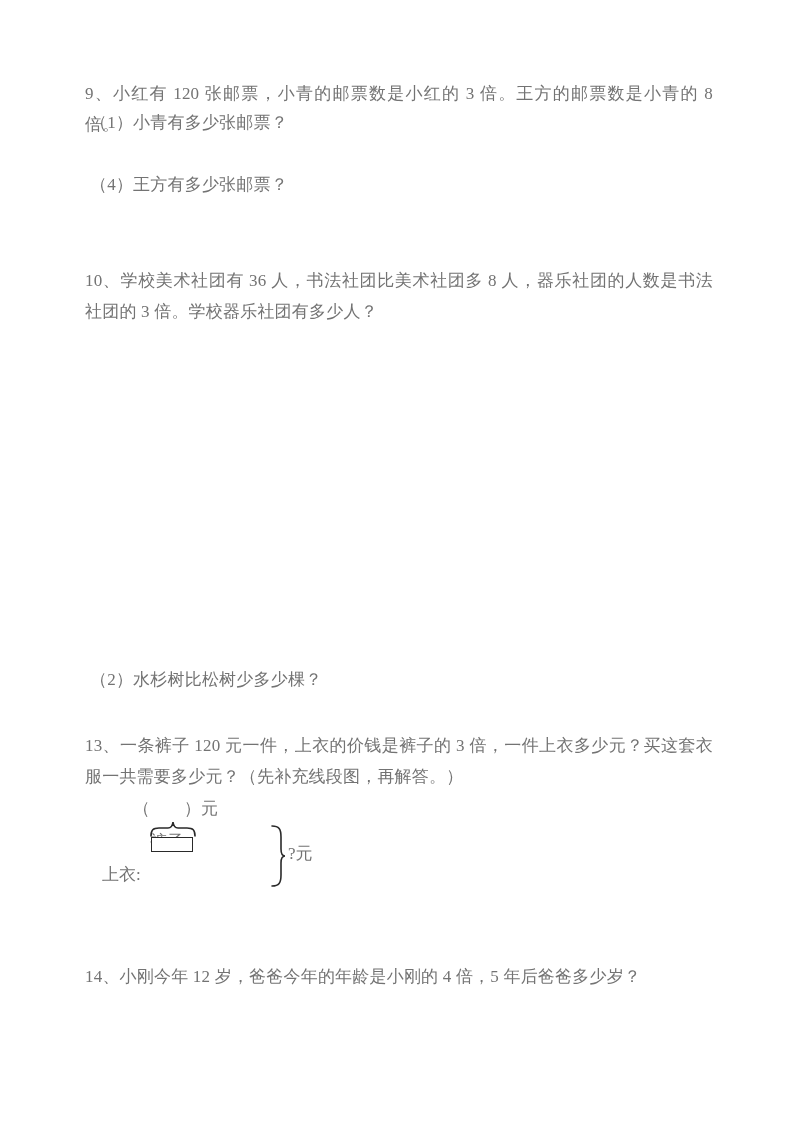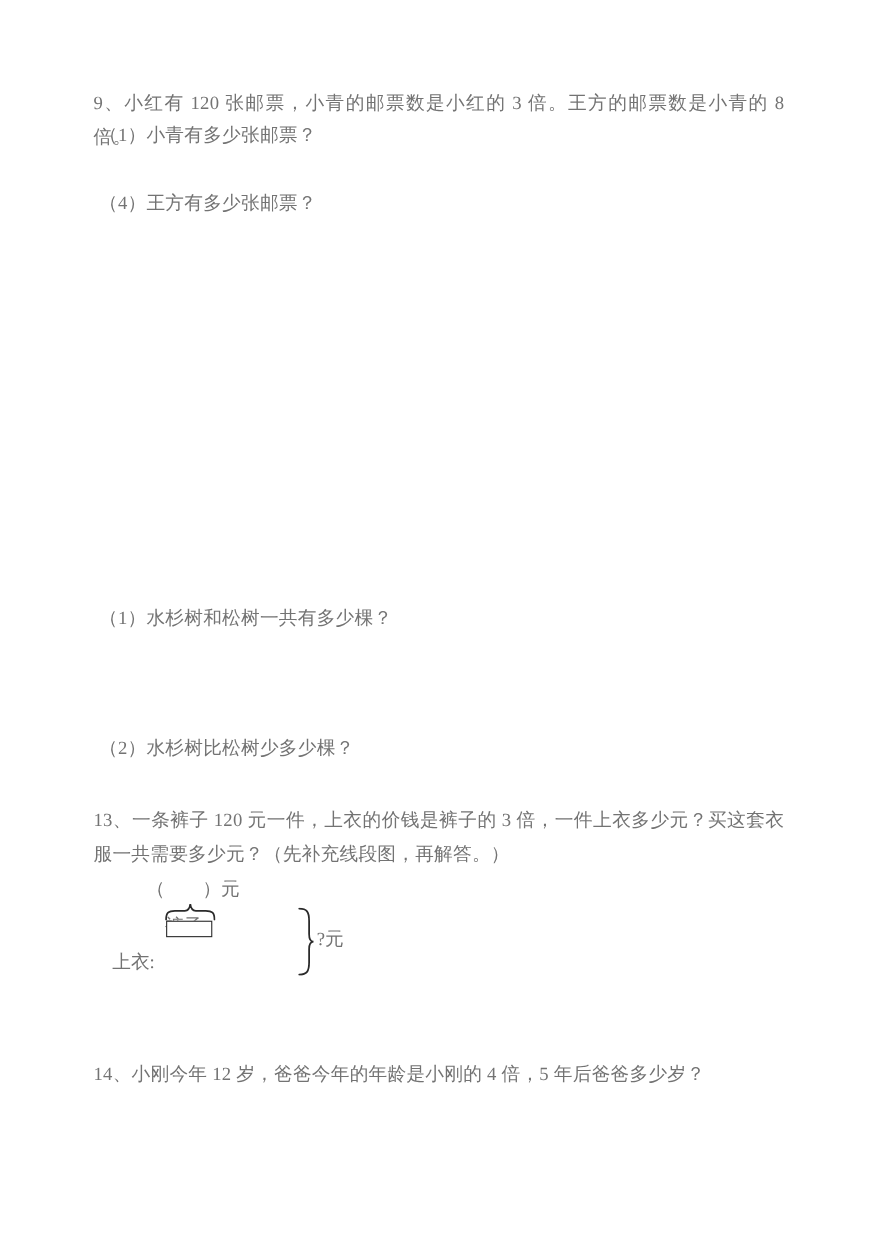--- a/index.html
+++ b/index.html
@@ -75,23 +75,23 @@
 </style>
 </head>
 <body>
 
 <div class="page">
 
   <p class="q" style="top:78px">9、小红有 120 张邮票，小青的邮票数是小红的 3 倍。王方的邮票数是小青的 8 倍。</p>
   <p class="q part" style="top:107px">（1）小青有多少张邮票？</p>
   <p class="q part" style="top:169px">（4）王方有多少张邮票？</p>
 
+  <p class="q" style="top:265px">10、学校美术社团有 36 人，书法社团比美术社团多 8 人，器乐社团的人数是书法社团的 3 倍。学校器乐社团有多少人？</p>
 
 
-  <p class="q part" style="top:546px">（1）水杉树和松树一共有多少棵？</p>
   <p class="q part" style="top:664px">（2）水杉树比松树少多少棵？</p>
 
   <p class="q" style="top:730px">13、一条裤子 120 元一件，上衣的价钱是裤子的 3 倍，一件上衣多少元？买这套衣服一共需要多少元？（先补充线段图，再解答。）</p>
 
   <div class="diagram">
     <p class="d-label d-unit">（　　）元</p>
     <svg class="d-overbrace" viewBox="0 0 46 16">
       <path d="M1,15 C1,9 3,7 9,7 L18,7 C21,7 22.5,5 23,1 C23.5,5 25,7 28,7 L37,7 C43,7 45,9 45,15"></path>
     </svg>
     <p class="d-label d-row1">裤子:</p>

